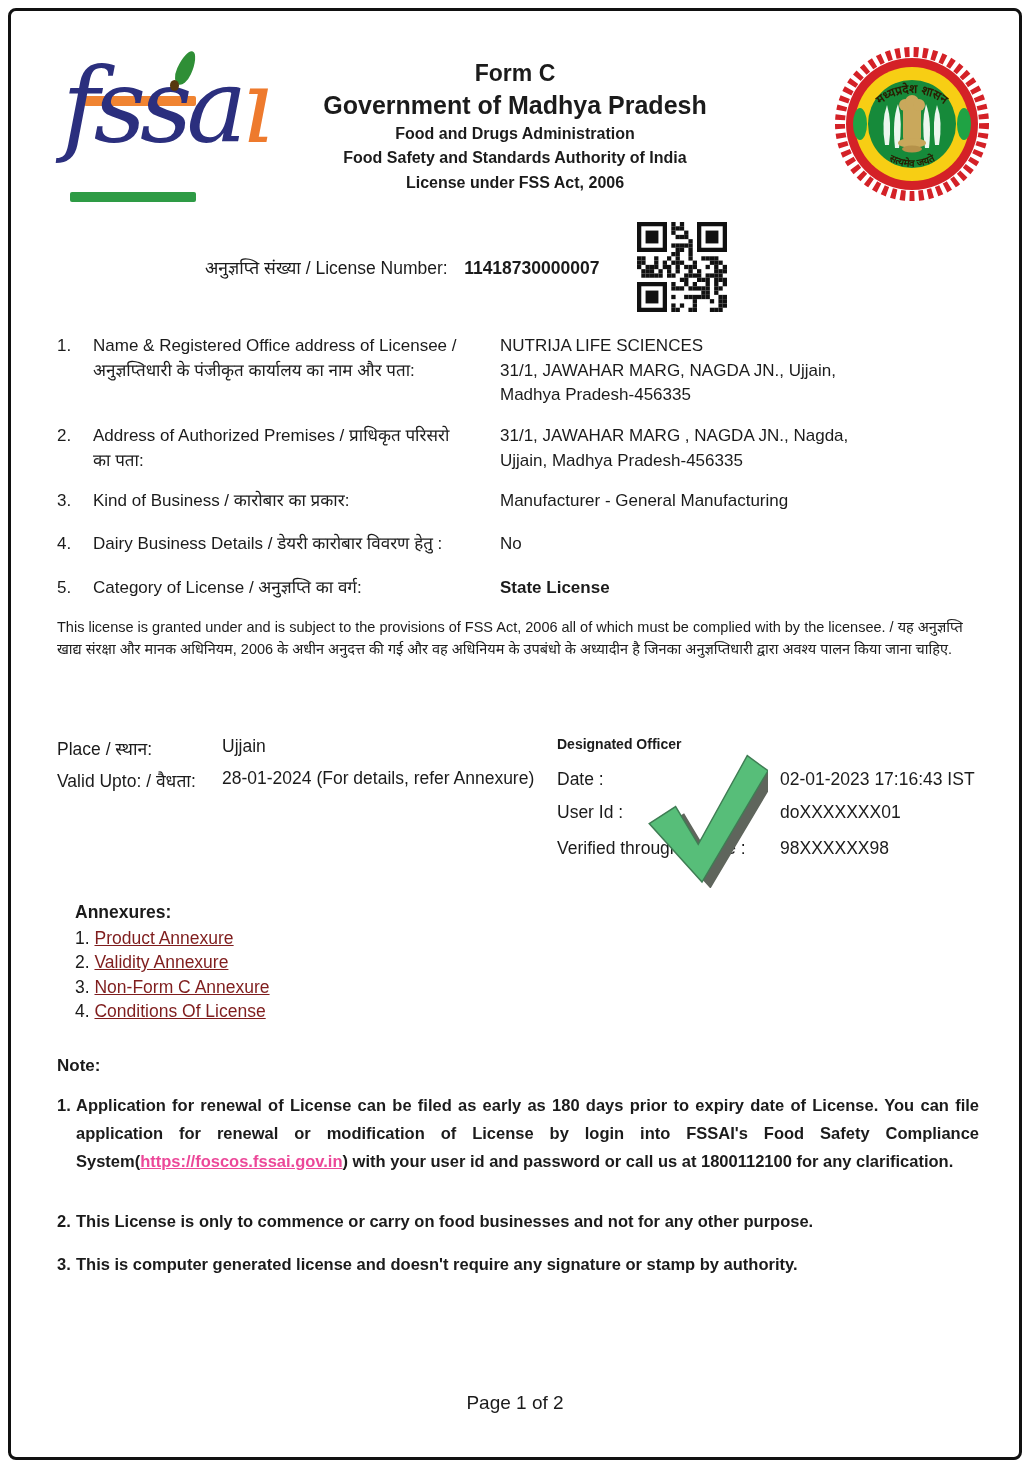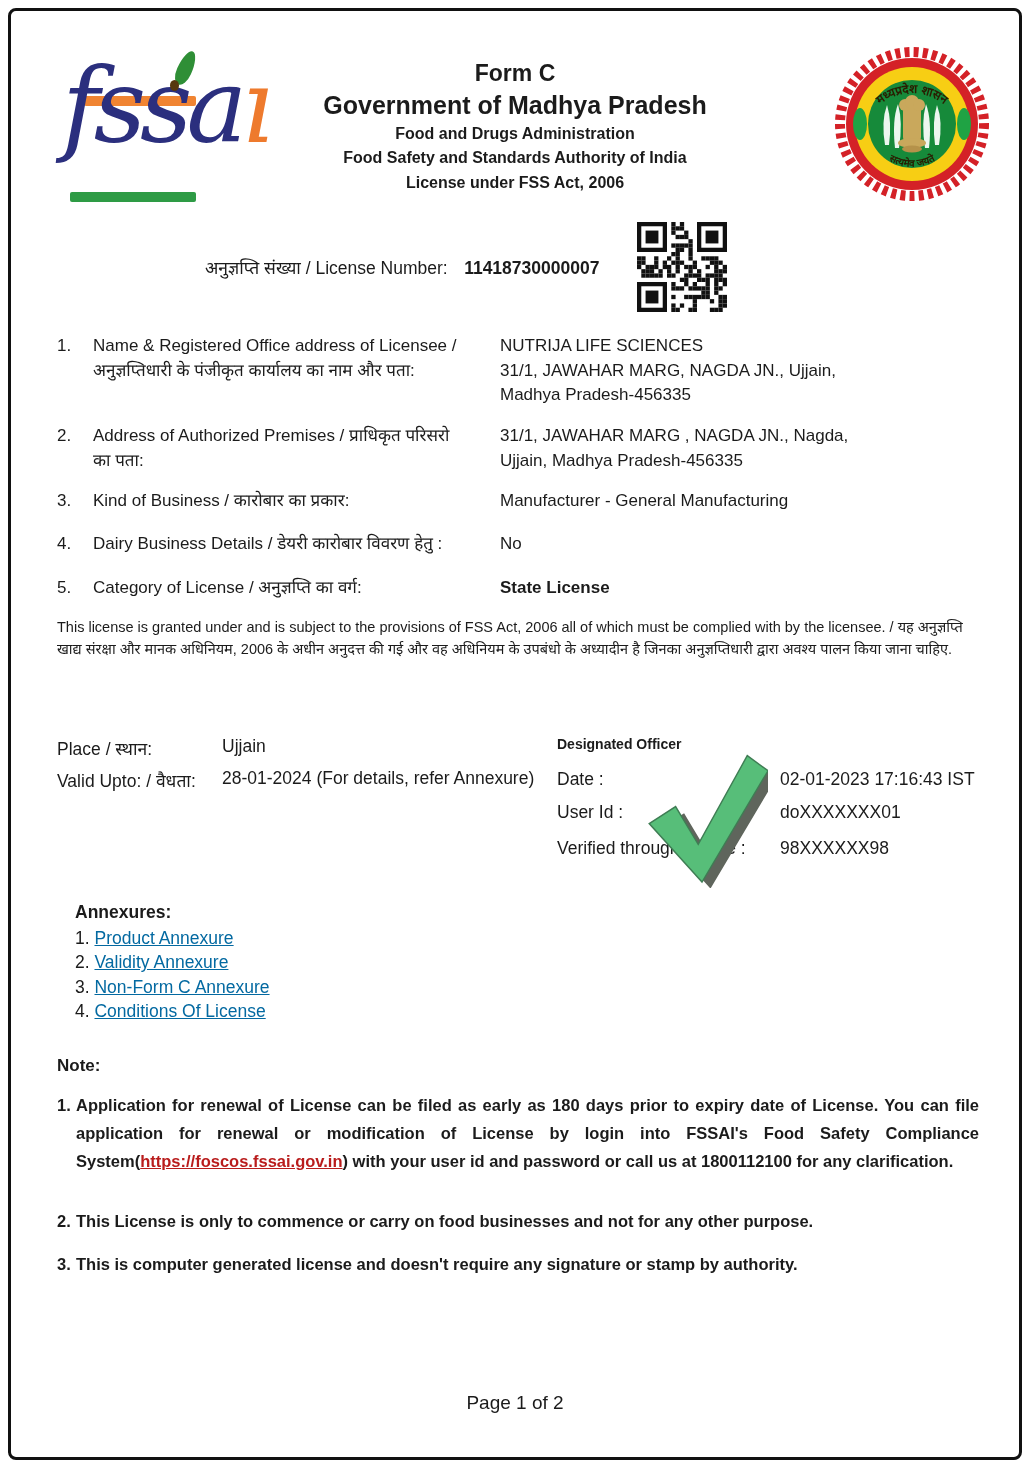--- a/index.html
+++ b/index.html
@@ -69,31 +69,31 @@
   .officer-row.tall { height: 36px; }
   .officer-label { position: absolute; left: 0; top: 0; }
   .officer-value { position: absolute; left: 223px; top: 0; }
 
   .checkmark { position: absolute; left: 636px; top: 744px; width: 132px; height: 144px; }
 
   
   .annexures { position: absolute; left: 75px; top: 902px; }
   .annex-heading { font-size: 17.5px; font-weight: bold; margin-bottom: 3px; }
   .annex-item { font-size: 17.5px; line-height: 1.39; }
-  .annex-link { color: #0369a1; text-decoration: underline; cursor: pointer; }
+  .annex-link { color: #7f1d1d; text-decoration: underline; cursor: pointer; }
 
   
   .note-heading { position: absolute; left: 57px; top: 1056px; font-size: 17px; font-weight: bold; }
   .note-item { position: absolute; left: 57px; width: 922px; font-size: 16.5px; font-weight: bold; line-height: 1.7; }
   .note-item .n { position: absolute; left: 0; top: 0; }
   .note-item .t { display: block; margin-left: 19px; text-align: justify; }
   .note-1 { top: 1091px; }
   .note-2 { top: 1207px; }
   .note-3 { top: 1250px; }
-  .note-link { color: #b91c1c; text-decoration: underline; cursor: pointer; font-weight: bold; }
+  .note-link { color: #ec4899; text-decoration: underline; cursor: pointer; font-weight: bold; }
 
   
   .footer { position: absolute; left: 0; top: 1392px; width: 100%; text-align: center; font-size: 19px; }
 </style>
 </head>
 <body>
 
 <div class="page">
   <div class="doc-border"></div>
 

